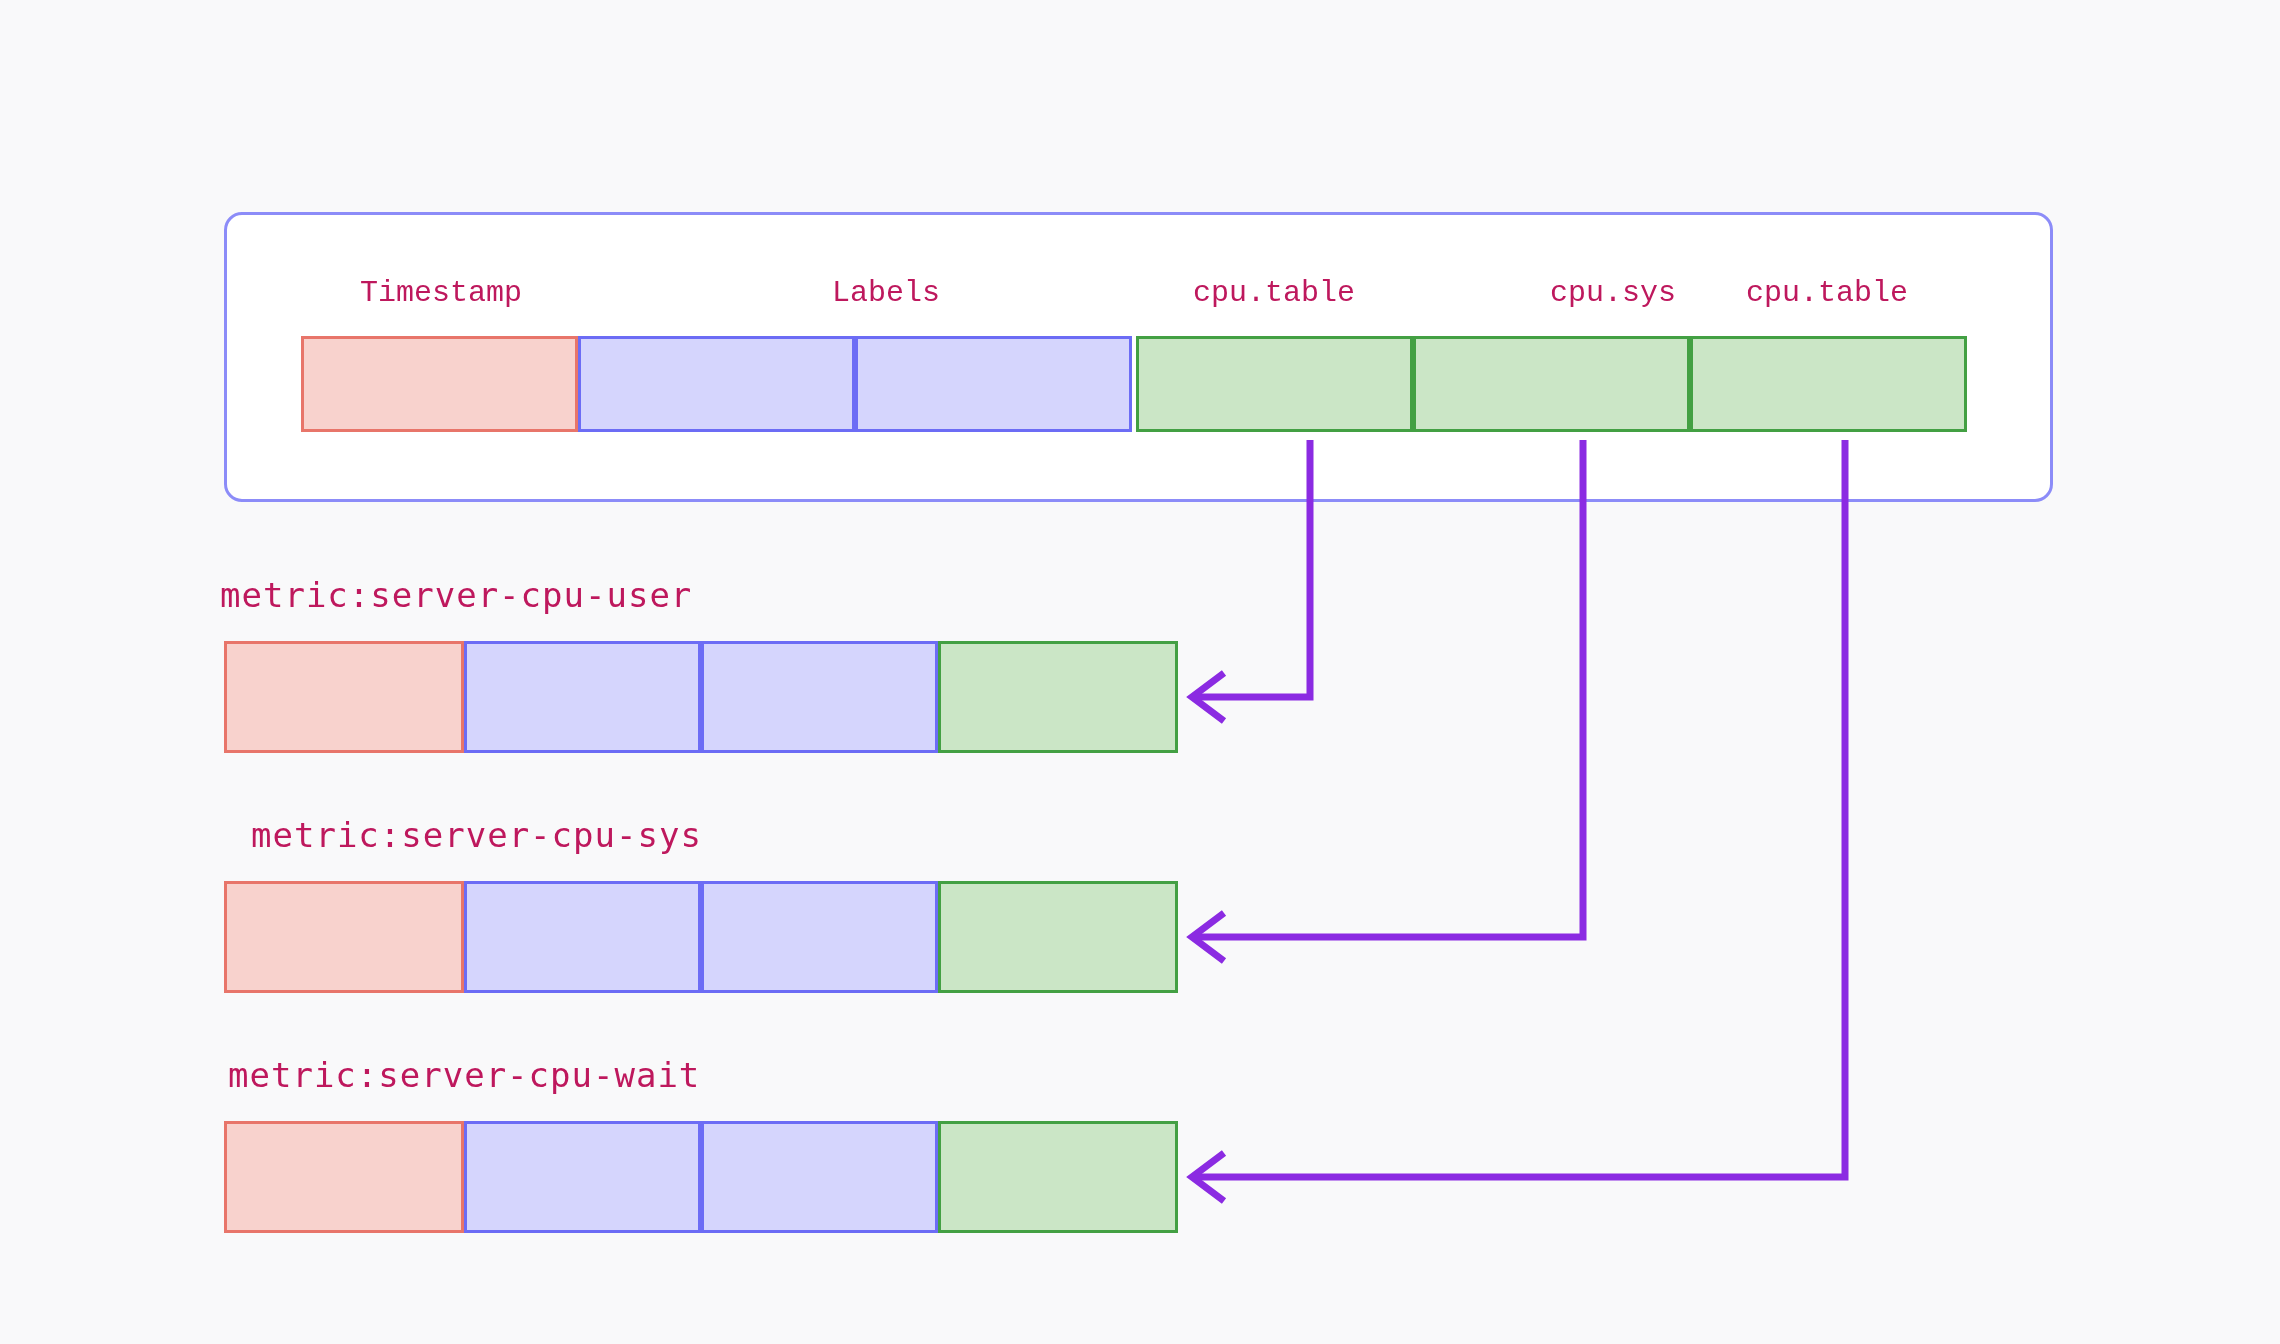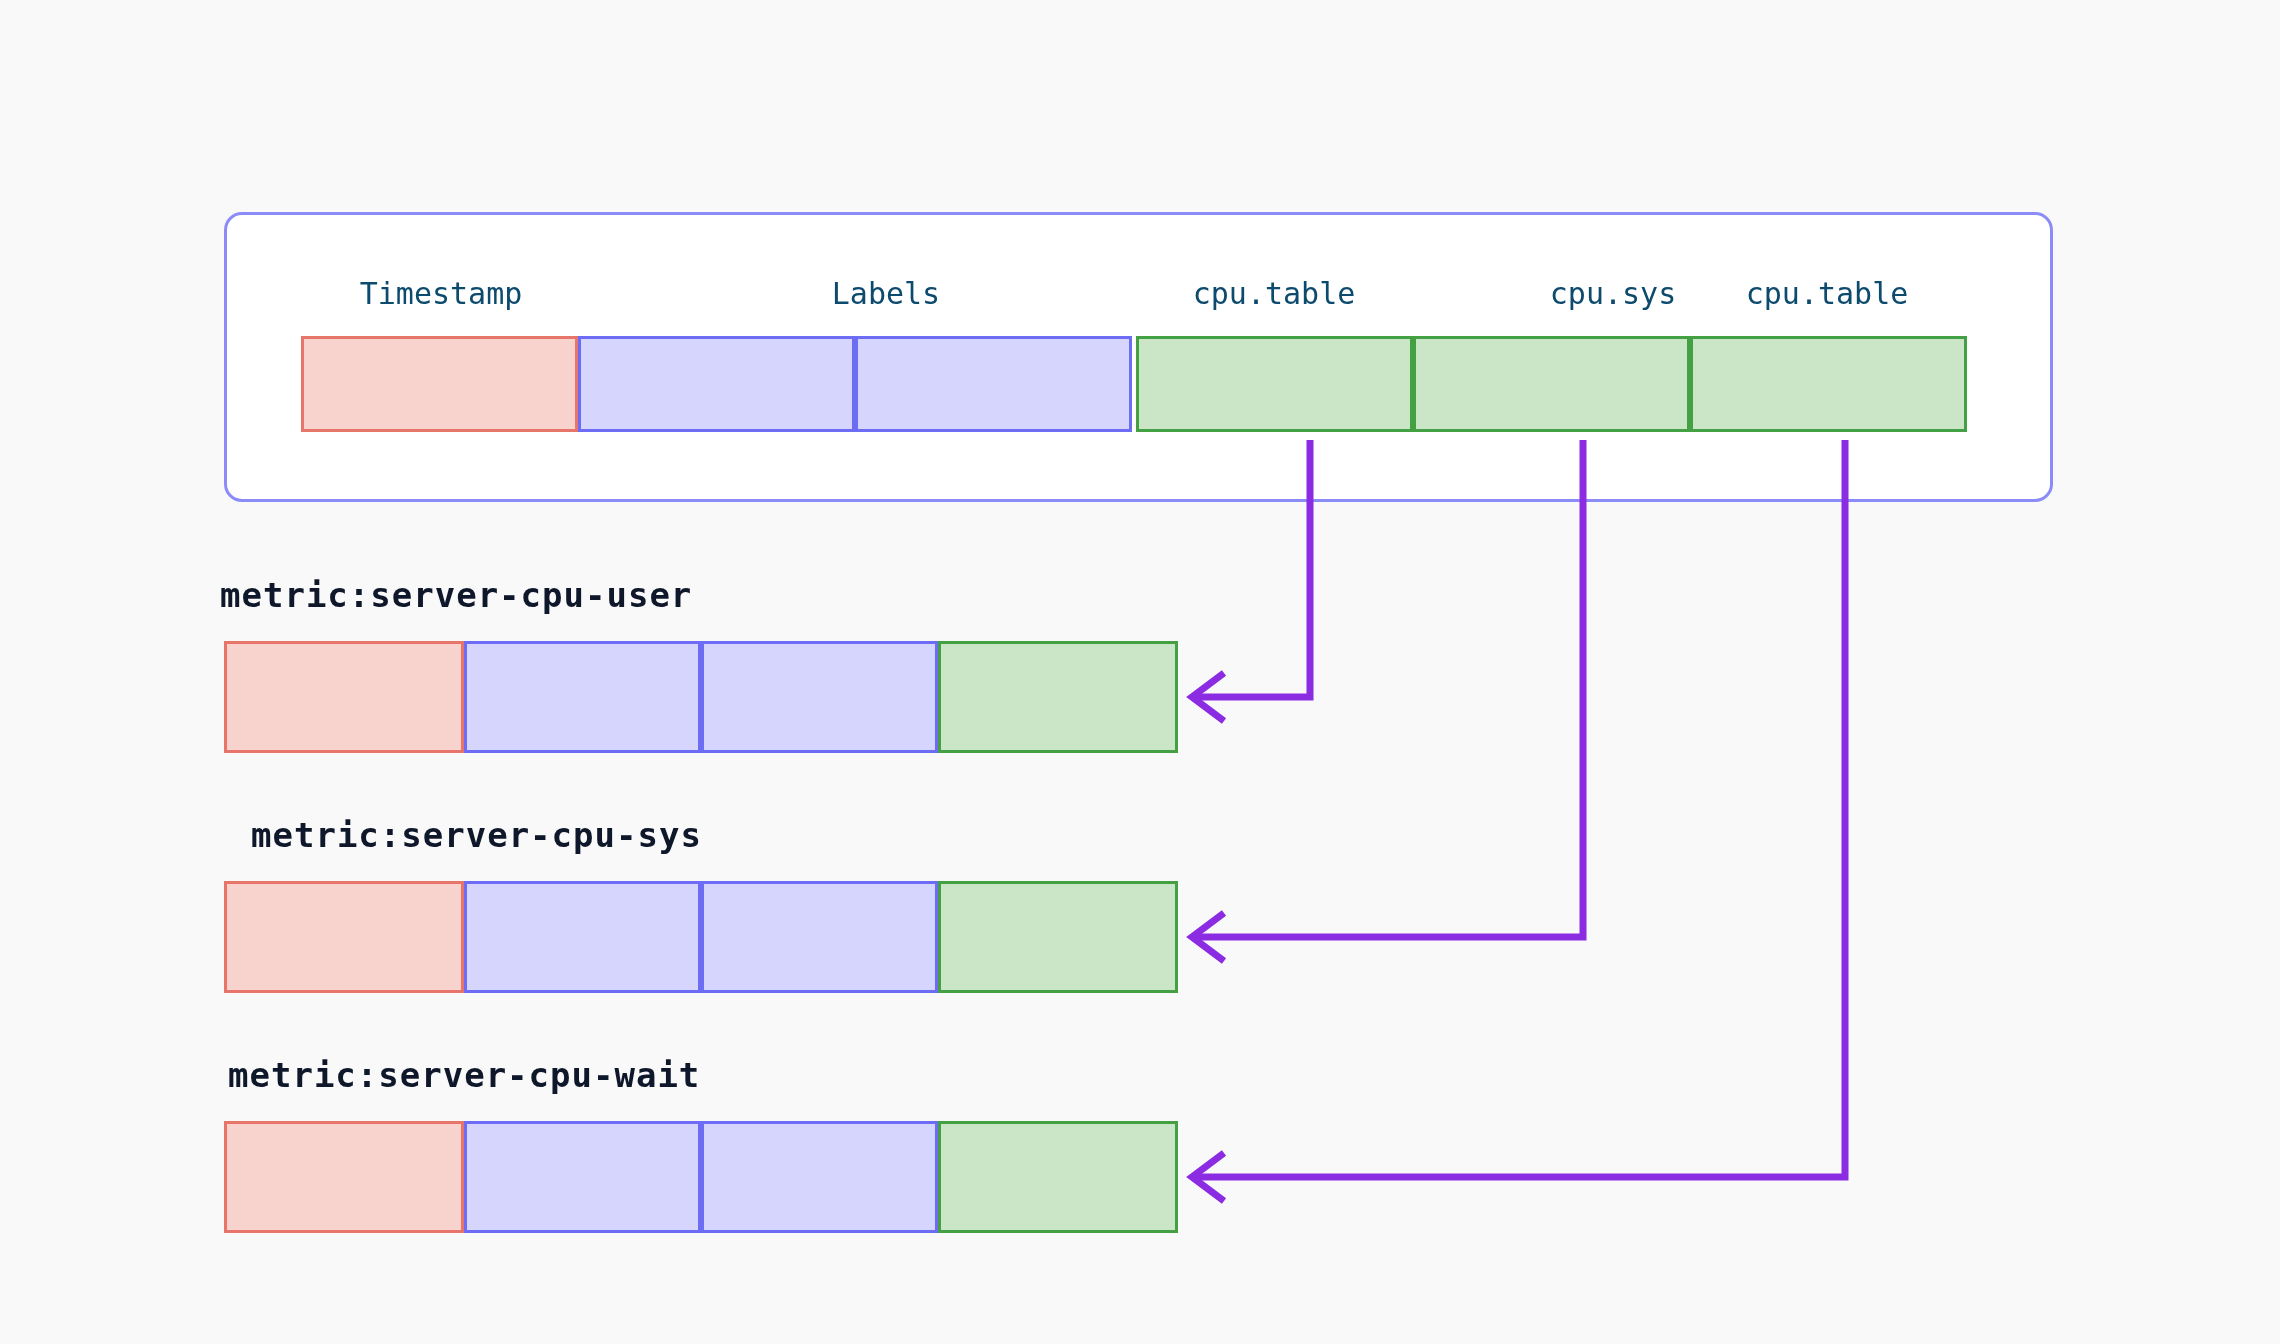--- a/index.html
+++ b/index.html
@@ -26,23 +26,23 @@
     top: 123px;
     font-size: 38px;
     font-weight: 700;
     letter-spacing: 1px;
     color: #6c6cf5;
     white-space: pre;
   }
   .metric-title {
     position: absolute;
     font-size: 34px;
-    font-weight: 700;
+    font-weight: 400;
     letter-spacing: 1px;
-    color: #0f172a;
+    color: #be185d;
     white-space: pre;
   }
 
   
   .table-card {
     position: absolute;
     left: 224px;
     top: 212px;
     width: 1829px;
     height: 290px;
@@ -50,23 +50,24 @@
     border: 3px solid #8c8cf8;
     border-radius: 18px;
     box-sizing: border-box;
   }
 
   
   .col-header {
     position: absolute;
     top: 276px;
     font-size: 30px;
-    color: #0c4a6e;
+    color: #be185d;
     text-align: center;
     white-space: pre;
+    font-family: Liberation Mono, monospace;
   }
 
   
   .cell {
     position: absolute;
     box-sizing: border-box;
   }
   .cell.ts {
     background: #f8d2cd;
     border: 3px solid #e8756a;

